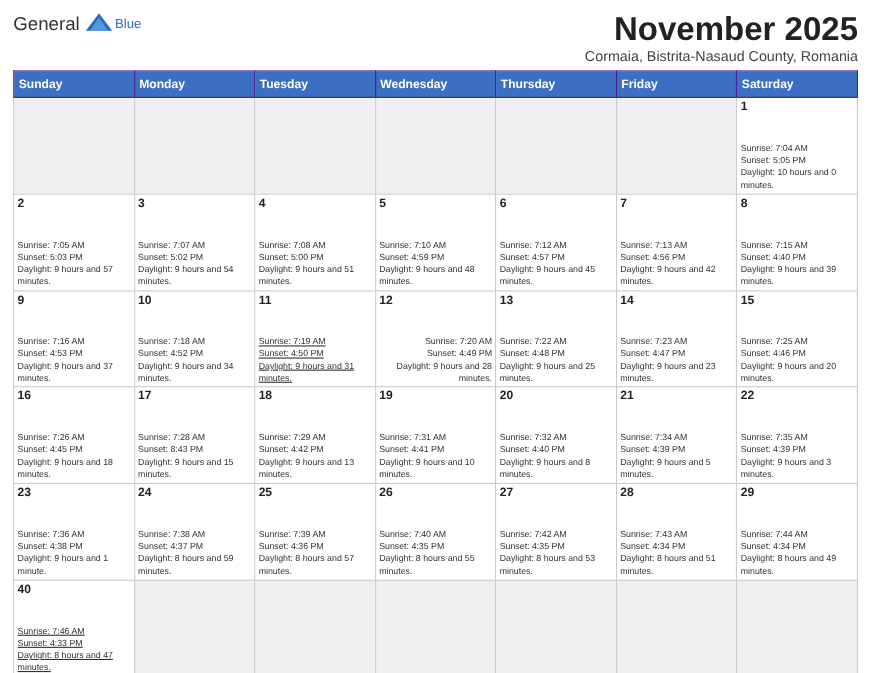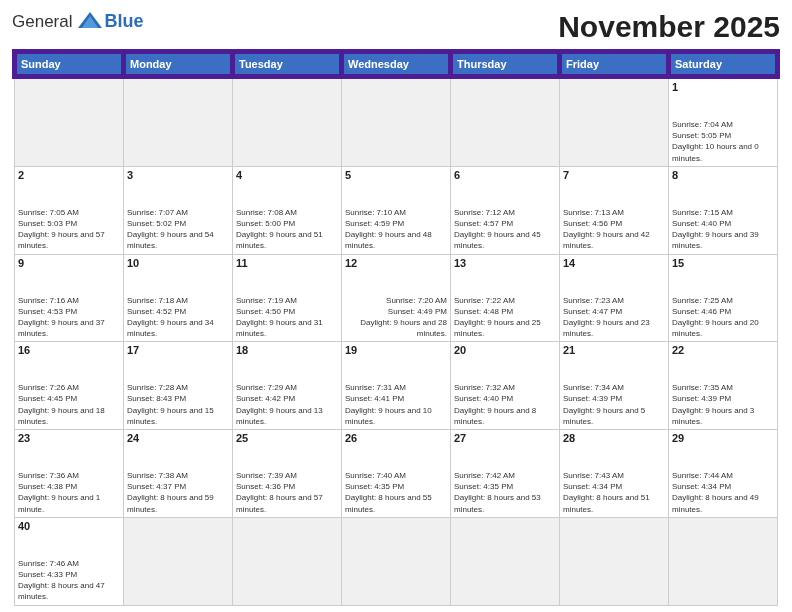--- a/index.html
+++ b/index.html
@@ -30,21 +30,21 @@
     }
     .logo {
       display: flex;
       align-items: center;
       font-size: 18px;
       font-weight: bold;
       color: #333;
       line-height: 1;
     }
     .logo-general { font-weight: normal; font-size: 17px; }
-    .logo-blue { color: #2a6ebb; font-weight: bold; font-size: 18px; }
+    .logo-blue { color: #2a6ebb; font-weight: normal; font-size: 12px; }
     .logo-icon {
       width: 28px;
       height: 22px;
       margin-left: 4px;
     }
     .title-area {
       text-align: right;
       margin-left: 38px;
     }
     .month-title {
@@ -63,21 +63,21 @@
       border-collapse: collapse;
       width: 100%;
       table-layout: fixed;
     }
     .calendar th {
       background: #3a6fc4;
       color: #fff;
       font-size: 11px;
       font-weight: bold;
       padding: 4px 4px;
-      border: 5px solid #4c1d95;
+      border: 1px solid #4c1d95;
       text-align: left;
       height: 24px;
     }
     .calendar td {
       border: 1px solid #ccc;
       vertical-align: top;
       padding: 2px 3px;
       font-size: 8.5px;
       color: #222;
       background: #fff;
@@ -113,20 +113,21 @@
         <span class="logo-general">General</span>
         <svg class="logo-icon" viewBox="0 0 28 22">
           <polygon points="14,2 26,18 2,18" fill="#2a6ebb"></polygon>
           <polygon points="14,6 22,18 6,18" fill="#5599dd"></polygon>
         </svg>
         <span class="logo-blue">Blue</span>
       </div>
     </div>
     <div class="title-area">
       <div class="month-title">November 2025</div>
+      <div class="subtitle">Cormaia, Bistrita-Nasaud County, Romania</div>
     </div>
   </div>
 
   <table class="calendar">
     <thead>
       <tr>
         <th>Sunday</th>
         <th>Monday</th>
         <th>Tuesday</th>
         <th>Wednesday</th>
@@ -202,21 +203,21 @@
 Daylight: 9 hours and 37 minutes.</div>
           </td>
           <td>
             <span class="day-number">10</span>
             <div class="day-info" style="white-space: pre-line;">Sunrise: 7:18 AM
 Sunset: 4:52 PM
 Daylight: 9 hours and 34 minutes.</div>
           </td>
           <td>
             <span class="day-number">11</span>
-            <div class="day-info" style="white-space: pre-line;">Sunrise: 7:19 AM
+            <div class="day-info" style="white-space: pre-line; text-decoration: underline;">Sunrise: 7:19 AM
 Sunset: 4:50 PM
 Daylight: 9 hours and 31 minutes.</div>
           </td>
           <td>
             <span class="day-number">12</span>
             <div class="day-info" style="white-space: pre-line; text-align: right;">Sunrise: 7:20 AM
 Sunset: 4:49 PM
 Daylight: 9 hours and 28 minutes.</div>
           </td>
           <td>
@@ -322,21 +323,21 @@
           <td>
             <span class="day-number">29</span>
             <div class="day-info" style="white-space: pre-line;">Sunrise: 7:44 AM
 Sunset: 4:34 PM
 Daylight: 8 hours and 49 minutes.</div>
           </td>
         </tr>
         <tr class="last-row">
           <td>
             <span class="day-number">40</span>
-            <div class="day-info" style="white-space: pre-line;">Sunrise: 7:46 AM
+            <div class="day-info" style="white-space: pre-line; text-decoration: underline;">Sunrise: 7:46 AM
 Sunset: 4:33 PM
 Daylight: 8 hours and 47 minutes.</div>
           </td>
           <td class="empty"></td>
           <td class="empty"></td>
           <td class="empty"></td>
           <td class="empty"></td>
           <td class="empty"></td>
           <td class="empty"></td>
         </tr>

